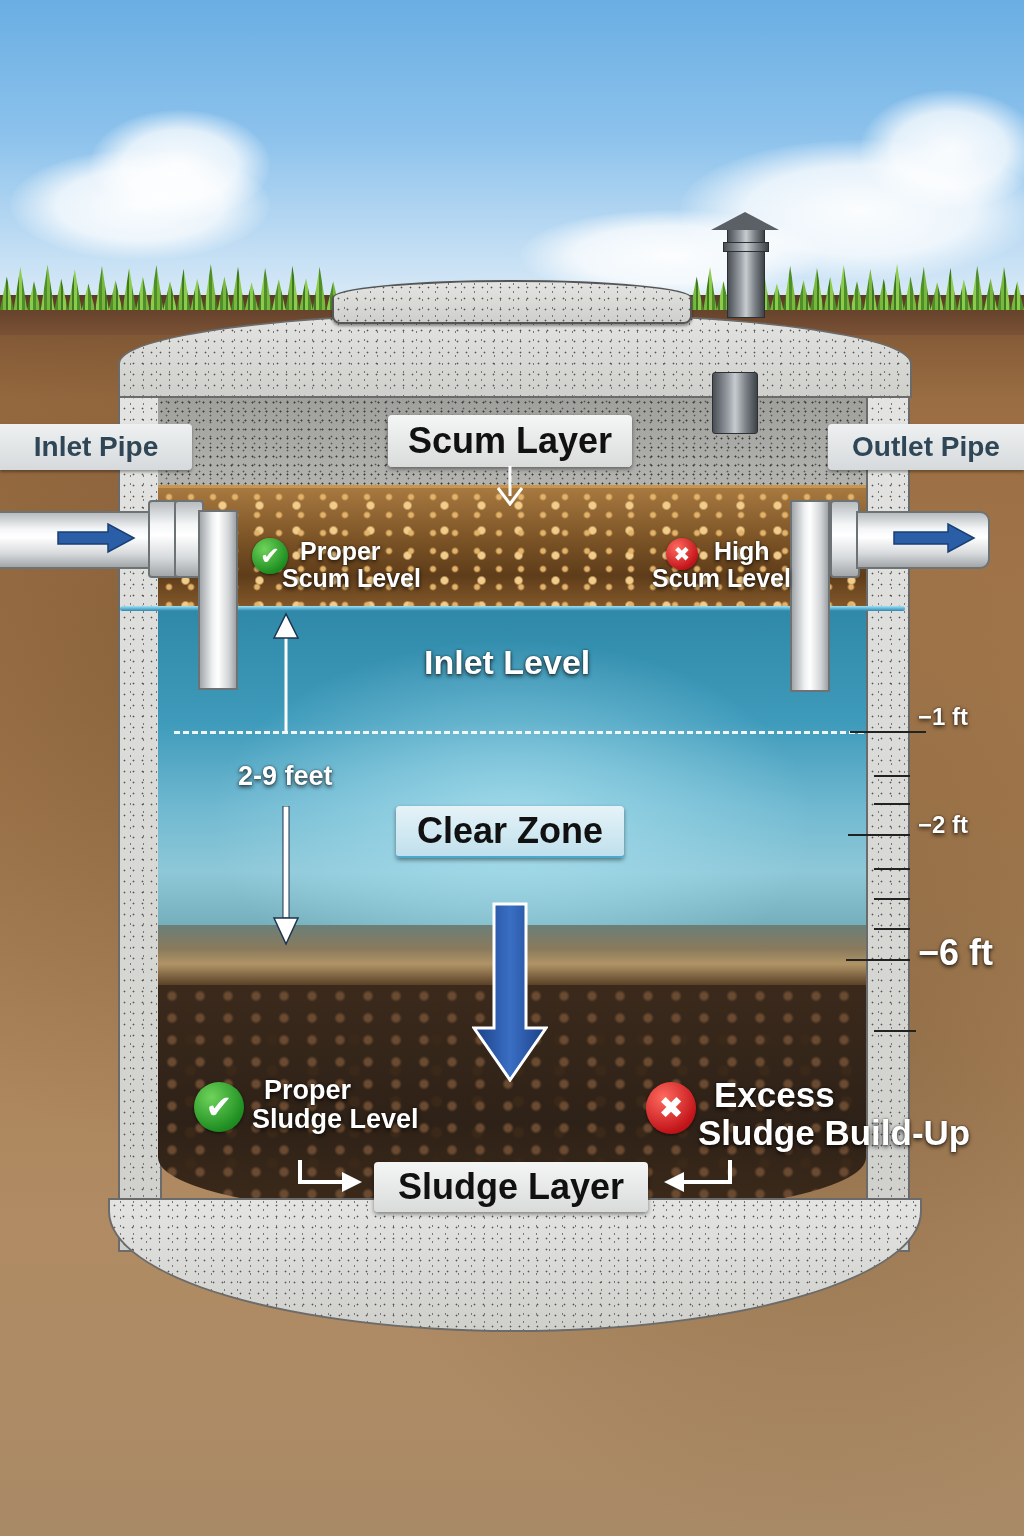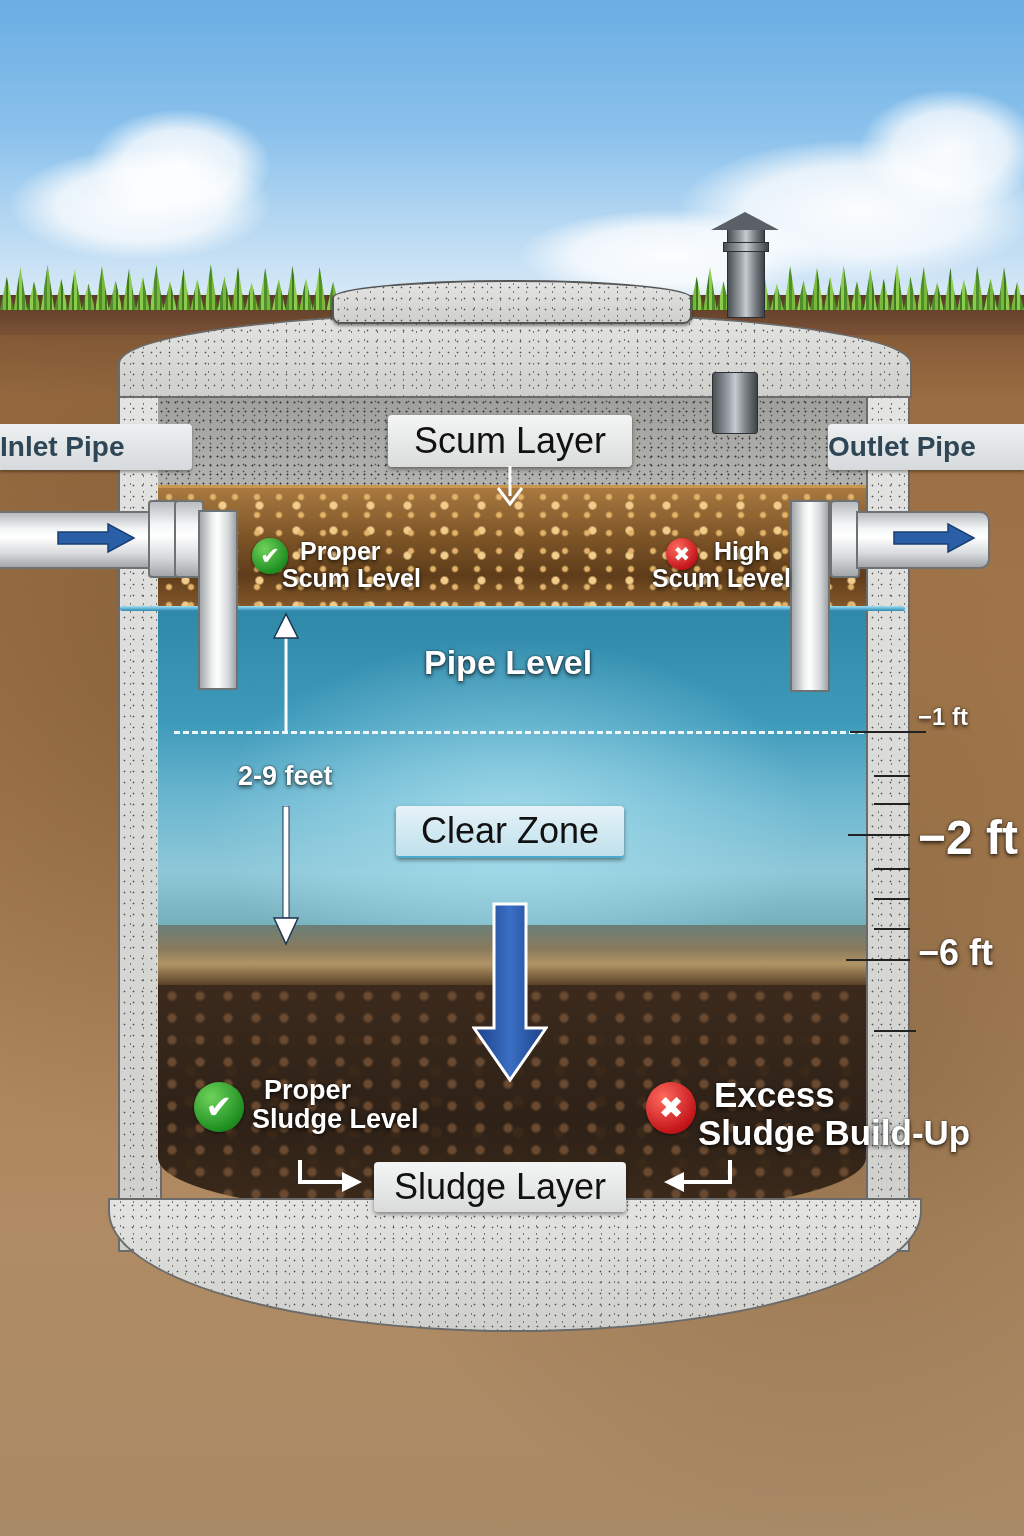--- a/index.html
+++ b/index.html
@@ -39,22 +39,22 @@
      linear-gradient(180deg,#a87940 0%,#7c5426 40%,#5f3d1a 70%,#8a5d2c 100%);
      border-top:3px solid #c9954f;}
   #transition{left:158px;top:925px;width:708px;height:60px;background:linear-gradient(180deg,#6b7f78 0%,#8a7a5c 40%,#b09466 65%,#5a4128 100%);}
   #sludge{left:158px;top:985px;width:708px;height:230px;border-radius:0 0 40% 40%/0 0 25% 25%;background:
      radial-gradient(circle,#6a4a30 3px,transparent 6px) 0 0/28px 22px,
      radial-gradient(circle,#3a2818 4px,transparent 7px) 12px 8px/41px 31px,
      linear-gradient(180deg,#3b2a1c,#2e2117 60%,#3d2b1b);}
   .pipe{background:linear-gradient(180deg,#b8bcbf 0%,#f4f6f7 30%,#ffffff 45%,#d7dadc 75%,#a2a6a9 100%);border:2px solid #6d7275;}
   .pipe-v{background:linear-gradient(90deg,#a2a6a9 0%,#eef0f1 35%,#ffffff 50%,#d2d5d7 80%,#9ea2a5 100%);border:2px solid #6d7275;}
   .vent{background:linear-gradient(90deg,#4a4f54 0%,#9aa0a6 35%,#c7ccd0 50%,#7b8086 75%,#3e4348 100%);border:1px solid #2c2f33;}
-  .label-box{background:linear-gradient(180deg,#f4f5f5,#dadcdc);border-radius:4px;box-shadow:0 2px 4px rgba(0,0,0,.45);color:#111;font-weight:normal;text-align:center;}
-  .side-label{background:linear-gradient(180deg,#eef0f1,#d6dadc);color:#2f4656;font-weight:bold;box-shadow:0 2px 3px rgba(0,0,0,.35);}
+  .label-box{background:linear-gradient(180deg,#f4f5f5,#dadcdc);border-radius:4px;box-shadow:0 2px 4px rgba(0,0,0,.45);color:#111;font-weight:bold;text-align:center;}
+  .side-label{background:linear-gradient(180deg,#eef0f1,#d6dadc);color:#2f4656;font-weight:bold;text-align:center;box-shadow:0 2px 3px rgba(0,0,0,.35);}
   .white-text{color:#fff;font-weight:bold;text-shadow:0 2px 4px rgba(0,0,0,.7),0 0 2px rgba(0,0,0,.6);line-height:1.08;}
   .icon-ok{width:36px;height:36px;border-radius:50%;background:radial-gradient(circle at 35% 30%,#6fd35a,#1f8f22 70%,#146b17);box-shadow:0 1px 3px rgba(0,0,0,.6);color:#fff;font-weight:bold;text-align:center;}
   .icon-bad{width:36px;height:36px;border-radius:50%;background:radial-gradient(circle at 35% 30%,#ff6a5e,#c4161b 70%,#8c0c10);box-shadow:0 1px 3px rgba(0,0,0,.6);color:#fff;font-weight:bold;text-align:center;}
   .tick{height:2px;background:#222;}
   .dash{border-top:3px dashed rgba(255,255,255,.9);}
 </style>
 </head>
 <body>
 
 <div id="sky" class="abs"></div>
@@ -121,21 +121,21 @@
 <div class="abs white-text" style="left:282px;top:538px;font-size:25px;">
   <div style="padding-left:18px;">Proper</div>
   <div>Scum Level</div>
 </div>
 <div class="abs icon-bad" style="left:666px;top:538px;width:32px;height:32px;line-height:32px;font-size:20px;">✖</div>
 <div class="abs white-text" style="left:652px;top:538px;font-size:25px;">
   <div style="padding-left:62px;">High</div>
   <div>Scum Level</div>
 </div>
 
-<div class="abs white-text" style="left:424px;top:644px;font-size:34px;">Pipe Level</div>
+<div class="abs white-text" style="left:424px;top:644px;font-size:34px;">Inlet Level</div>
 <div class="abs dash" style="left:174px;top:731px;width:690px;"></div>
 
 <div class="abs" style="left:272px;top:612px;width:28px;height:122px;">
   <svg width="28" height="122" viewBox="0 0 28 122">
       <path d="M14 120 V20" stroke="#fff" stroke-width="3"></path>
       <path d="M2 26 L14 2 L26 26 Z" fill="#fff" stroke="#1d3550" stroke-width="1.5"></path>
     </svg>
 </div>
 <div class="abs white-text" style="left:238px;top:762px;font-size:27px;">2-9 feet</div>
 <div class="abs" style="left:272px;top:806px;width:28px;height:140px;">
@@ -164,39 +164,39 @@
 <div class="abs tick" style="left:874px;top:775px;width:36px;"></div>
 <div class="abs tick" style="left:874px;top:803px;width:36px;"></div>
 <div class="abs tick" style="left:848px;top:834px;width:62px;"></div>
 <div class="abs tick" style="left:874px;top:868px;width:36px;"></div>
 <div class="abs tick" style="left:874px;top:898px;width:36px;"></div>
 <div class="abs tick" style="left:874px;top:928px;width:36px;"></div>
 <div class="abs tick" style="left:846px;top:959px;width:64px;"></div>
 <div class="abs tick" style="left:874px;top:1030px;width:42px;"></div>
 
 <div class="abs white-text" style="left:918px;top:704px;font-size:24px;">−1 ft</div>
-<div class="abs white-text" style="left:918px;top:812px;font-size:48px;">−2 ft</div>
+<div class="abs white-text" style="left:918px;top:812px;font-size:24px;">−2 ft</div>
 <div class="abs white-text" style="left:918px;top:934px;font-size:36px;">−6 ft</div>
 
 <div class="abs icon-ok" style="left:194px;top:1082px;width:50px;height:50px;line-height:50px;font-size:32px;">✔</div>
 <div class="abs white-text" style="left:252px;top:1076px;font-size:27px;">
   <div style="padding-left:12px;">Proper</div>
   <div>Sludge Level</div>
 </div>
 <div class="abs icon-bad" style="left:646px;top:1082px;width:50px;height:52px;line-height:52px;font-size:30px;">✖</div>
 <div class="abs white-text" style="left:698px;top:1076px;font-size:35px;">
   <div style="padding-left:16px;">Excess</div>
   <div>Sludge Build-Up</div>
 </div>
 
 <div class="abs" style="left:296px;top:1160px;width:70px;height:34px;">
   <svg width="70" height="34" viewBox="0 0 70 34">
       <path d="M4 0 V22 H50" fill="none" stroke="#fff" stroke-width="4"></path>
       <path d="M46 12 L66 22 L46 32 Z" fill="#fff"></path>
     </svg>
 </div>
-<div class="abs label-box" style="left:374px;top:1162px;width:252px;height:50px;line-height:50px;font-size:36px;">Sludge Layer</div>
+<div class="abs label-box" style="left:374px;top:1162px;width:274px;height:50px;line-height:50px;font-size:36px;">Sludge Layer</div>
 <div class="abs" style="left:656px;top:1160px;width:80px;height:34px;">
   <svg width="80" height="34" viewBox="0 0 80 34">
       <path d="M74 0 V22 H24" fill="none" stroke="#fff" stroke-width="4"></path>
       <path d="M28 12 L8 22 L28 32 Z" fill="#fff"></path>
     </svg>
 </div>
 
 </body></html>

